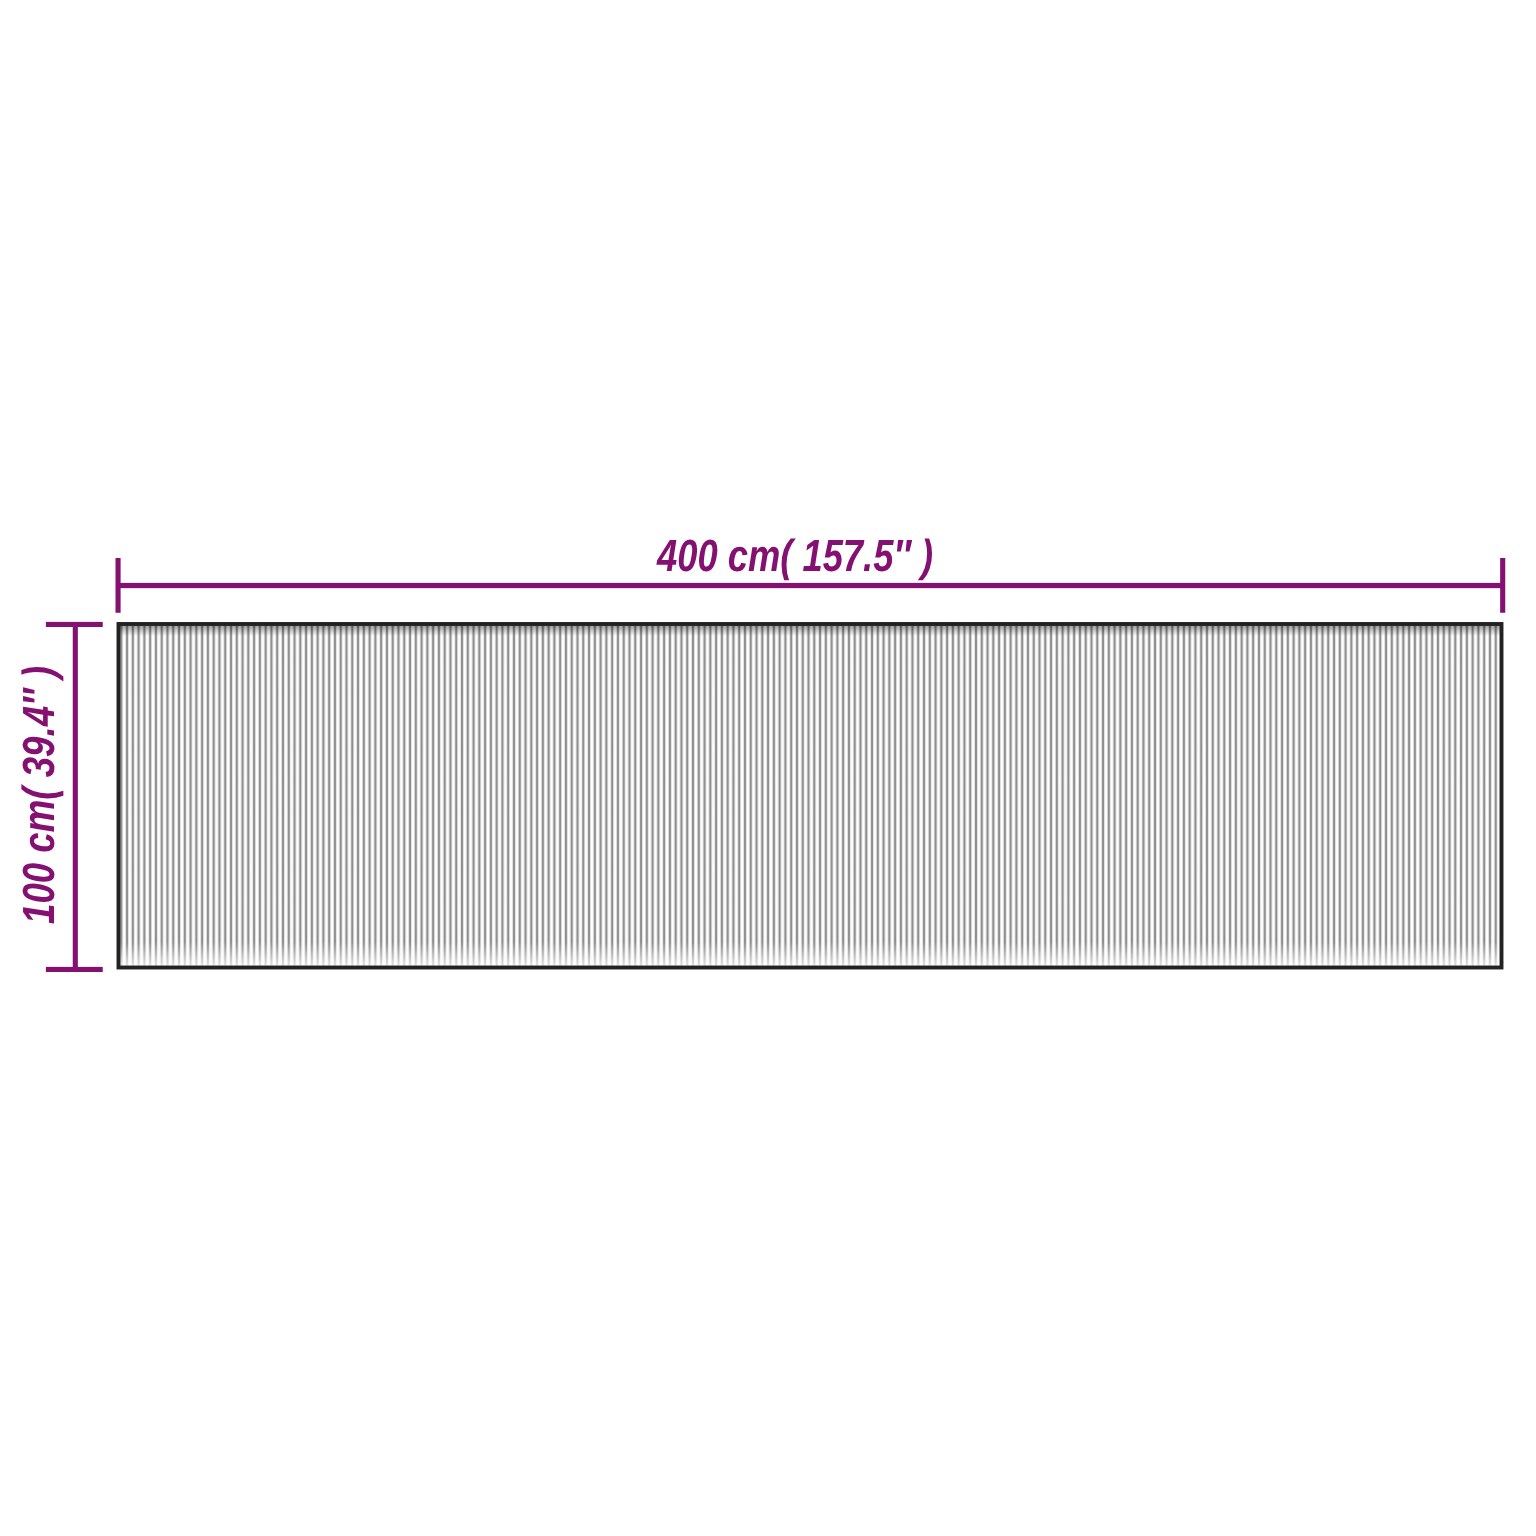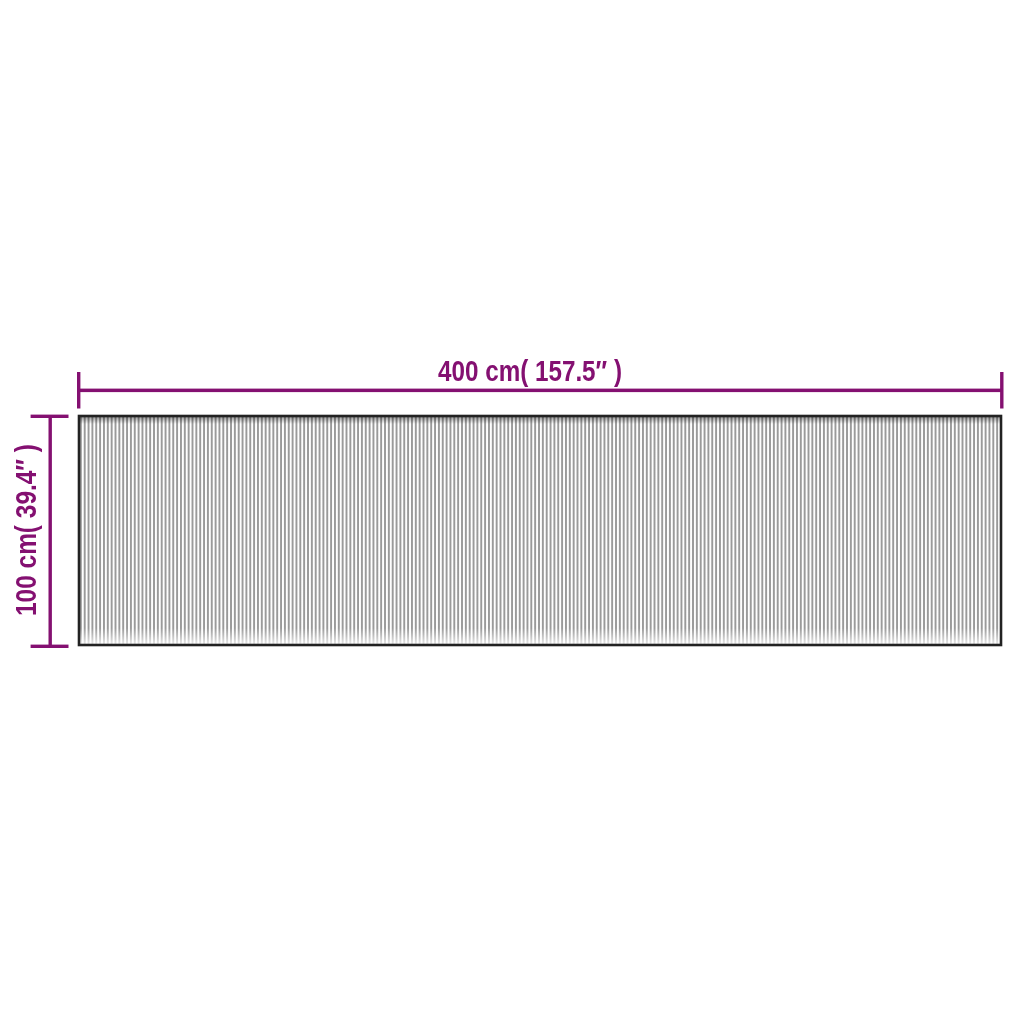--- a/index.html
+++ b/index.html
@@ -1,17 +1,17 @@
 <!DOCTYPE html>
 <html><head>
 <meta charset="utf-8">
 <style>
   html,body{margin:0;padding:0;background:#ffffff;}
   .page{position:relative;width:1024px;height:1024px;background:#ffffff;overflow:hidden;
-        font-family:"Liberation Sans", sans-serif;}
+        font-family:"Liberation Sans", sans-serif;font-style:italic;}
 </style>
 </head>
 <body>
 <div class="page">
 <svg width="1024" height="1024" viewBox="0 0 1024 1024" xmlns="http://www.w3.org/2000/svg">
   <defs>
     <linearGradient id="slat" x1="0" y1="0" x2="1" y2="0">
       <stop offset="0" stop-color="#7e7e7e"></stop>
       <stop offset="0.12" stop-color="#979797"></stop>
       <stop offset="0.30" stop-color="#fdfdfd"></stop>

